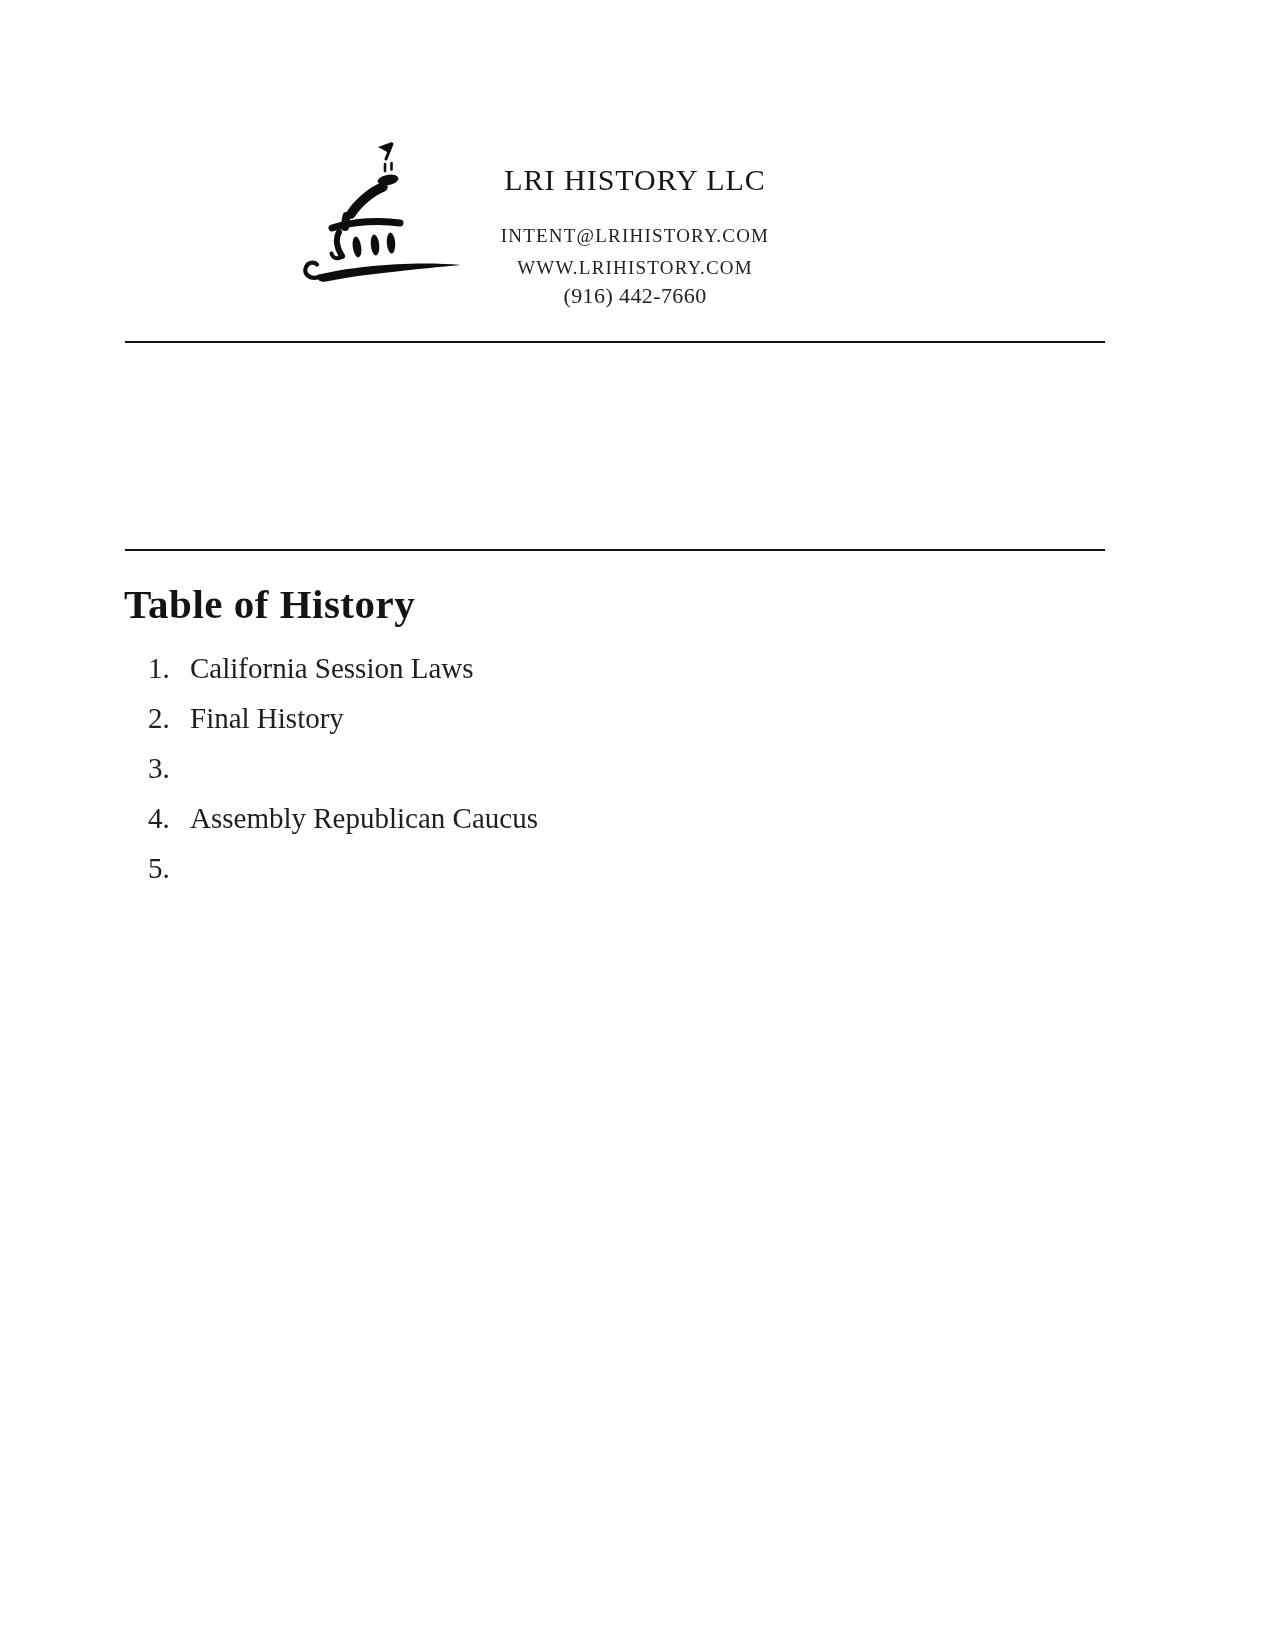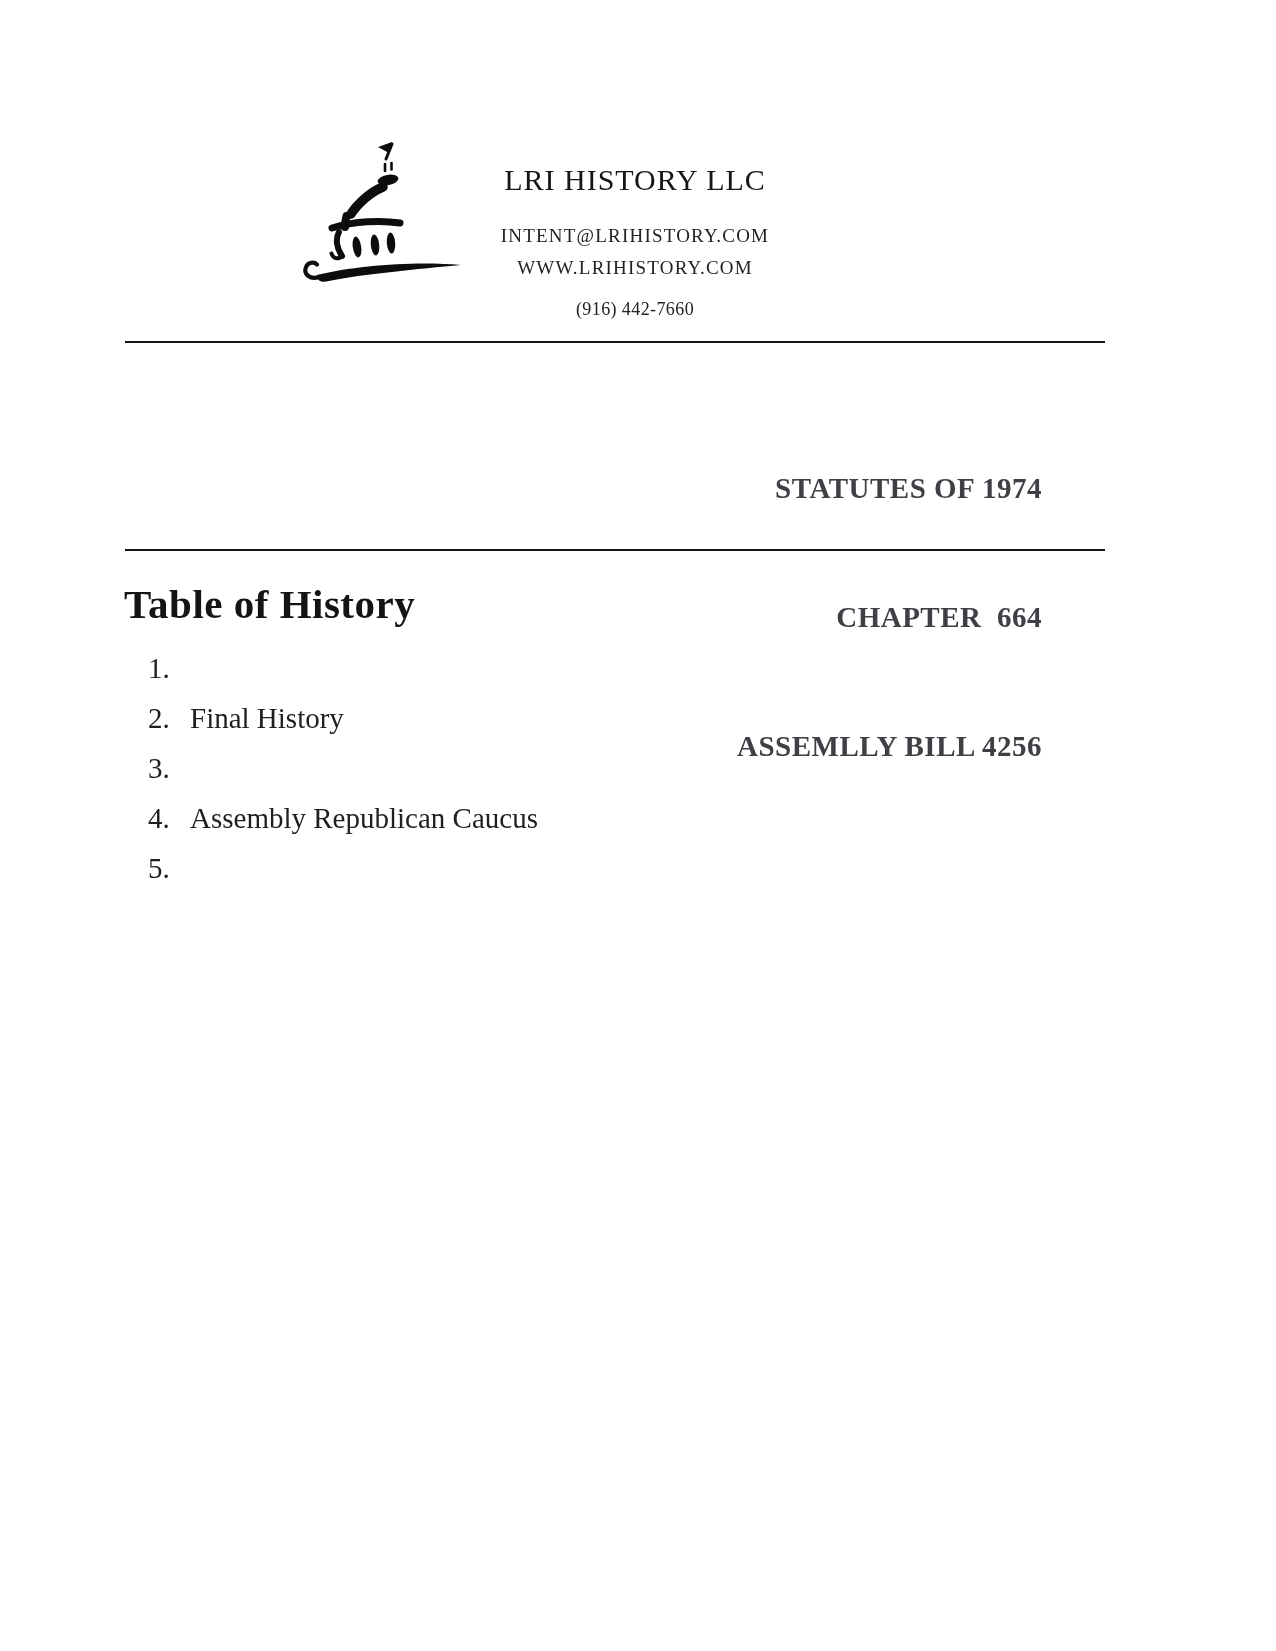--- a/index.html
+++ b/index.html
@@ -46,22 +46,22 @@
   }
   .company-website {
     margin-top: 8px;
     font-size: 19px;
     line-height: 24px;
     letter-spacing: 1.2px;
     color: #222222;
     text-align: center;
   }
   .company-phone {
-    margin-top: 17px;
-    font-size: 18px;
+    margin-top: 4px;
+    font-size: 22px;
     line-height: 24px;
     letter-spacing: 0.4px;
     color: #222222;
   }
 
   
   .rule {
     position: absolute;
     left: 125px;
     width: 980px;
@@ -152,31 +152,27 @@
   <div class="header-text">
     <div class="company-name">LRI HISTORY LLC</div>
     <div class="company-email">INTENT@LRIHISTORY.COM</div>
     <div class="company-website">WWW.LRIHISTORY.COM</div>
     <div class="company-phone">(916) 442-7660</div>
   </div>
 
   <div class="rule rule-top"></div>
   <div class="rule rule-bottom"></div>
 
-  <div class="reference">
-    <div>STATUTES OF 1974</div>
-    <div>CHAPTER  664</div>
-    <div>ASSEMLLY BILL 4256</div>
-  </div>
 
   <div class="toc-title">Table of History</div>
 
   <div class="toc-list">
     <div class="toc-item">
       <span class="toc-item-number">1.</span>
+      <span class="toc-item-label">California Session Laws</span>
     </div>
     <div class="toc-item">
       <span class="toc-item-number">2.</span>
       <span class="toc-item-label">Final History</span>
     </div>
     <div class="toc-item">
       <span class="toc-item-number">3.</span>
     </div>
     <div class="toc-item">
       <span class="toc-item-number">4.</span>

